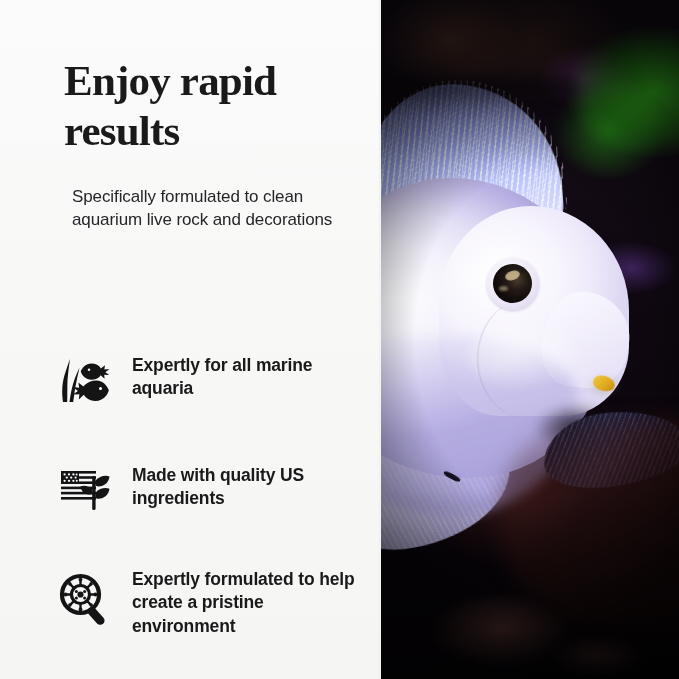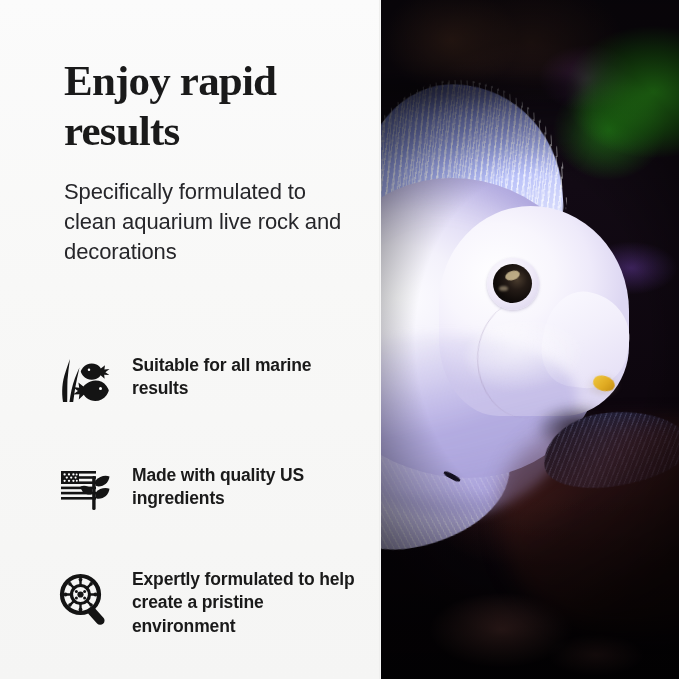--- a/index.html
+++ b/index.html
@@ -44,26 +44,26 @@
     color: #1a1a1a;
     margin: 0;
     font-family: Liberation Serif, serif;
   }
 
   .subhead {
     position: absolute;
     left: 64px;
     top: 177px;
     width: 300px;
-    font-size: 22px;
+    font-size: 17px;
     line-height: 1.36;
     font-weight: 300;
     letter-spacing: -0.1px;
     color: #26262a;
-    margin: 0;
+    margin: 8px;
   }
 
   
   .features {
     position: absolute;
     left: 0;
     top: 348px;
     width: 381px;
   }
   .feature {
@@ -415,21 +415,21 @@
             <path d="M5 48 C3.5 38 4 28 7.5 18 C9 13 10.5 9 12 5 C11 12 10 19 9.5 26 C9.2 34 9.4 41 9.2 48 Z"></path>
             <path d="M11.5 48 C12.5 40 14 32 17 24 C18.5 20 20 16.5 21.5 13.5 C20 20 18.5 27 17.2 34 C16.4 39 15.8 43.5 15.2 48 Z"></path>
 
             <path d="M25 13.5 C28.5 9.5 34 8.5 38.5 10.6 C40.6 11.6 42 13 42.8 14.6 L47 11.2 L46.4 15.6 L51.5 15 L47.4 18.2 L51.3 21 L46.2 20.7 L46.6 24.8 L42.6 21.2 C41.6 22.9 40.1 24.2 38 25 C33.5 26.8 28.3 25.6 25 21.8 C23.4 20 22.8 17.9 22.8 17.6 C22.8 17.2 23.4 15.4 25 13.5 Z"></path>
             <circle cx="31" cy="15.8" r="1.25" fill="#ffffff"></circle>
 
             <path d="M48.5 32 C45 27 38.5 25.4 32.5 27.4 C29.4 28.5 27 30.4 25.4 32.6 L20.4 28.4 L21.2 33.8 L14.8 33 L19.9 37 L15 40.6 L21.4 40.2 L20.8 45.4 L25.8 40.8 C27.2 43.3 29.6 45.3 32.8 46.3 C38.6 48.2 45 46.2 48.5 41.2 C50.2 38.8 50.8 36.4 50.8 36.6 C50.8 36.2 50.2 34.3 48.5 32 Z"></path>
             <circle cx="42.5" cy="34.6" r="1.5" fill="#ffffff"></circle>
           </svg>
         </div>
-        <p class="feature-text">Suitable for all marine results</p>
+        <p class="feature-text">Expertly for all marine aquaria</p>
       </div>
 
       <div class="feature">
         <div class="feature-icon">
           <svg width="56" height="50" viewBox="0 0 56 50" fill="#141414">
 
             <rect x="3" y="7" width="18" height="13"></rect>
             <g fill="#ffffff">
               <circle cx="6.6" cy="10.4" r="1.15"></circle>
                 <circle cx="11" cy="10.4" r="1.15"></circle>

